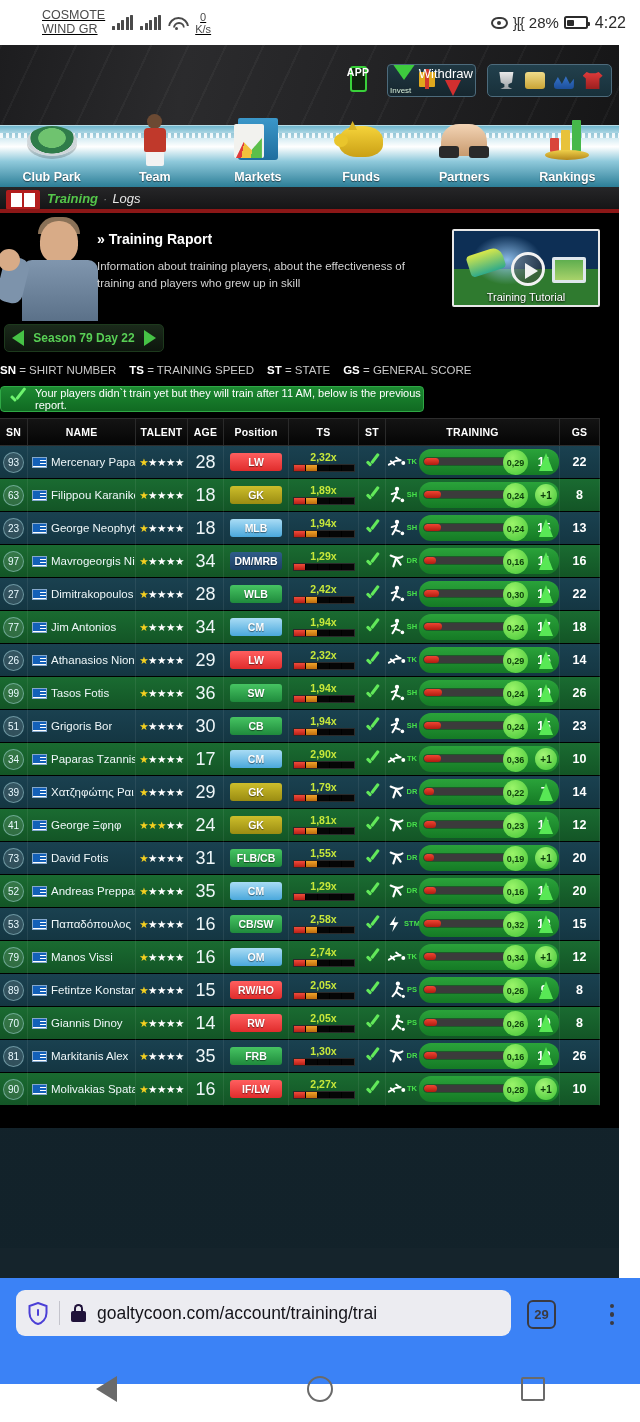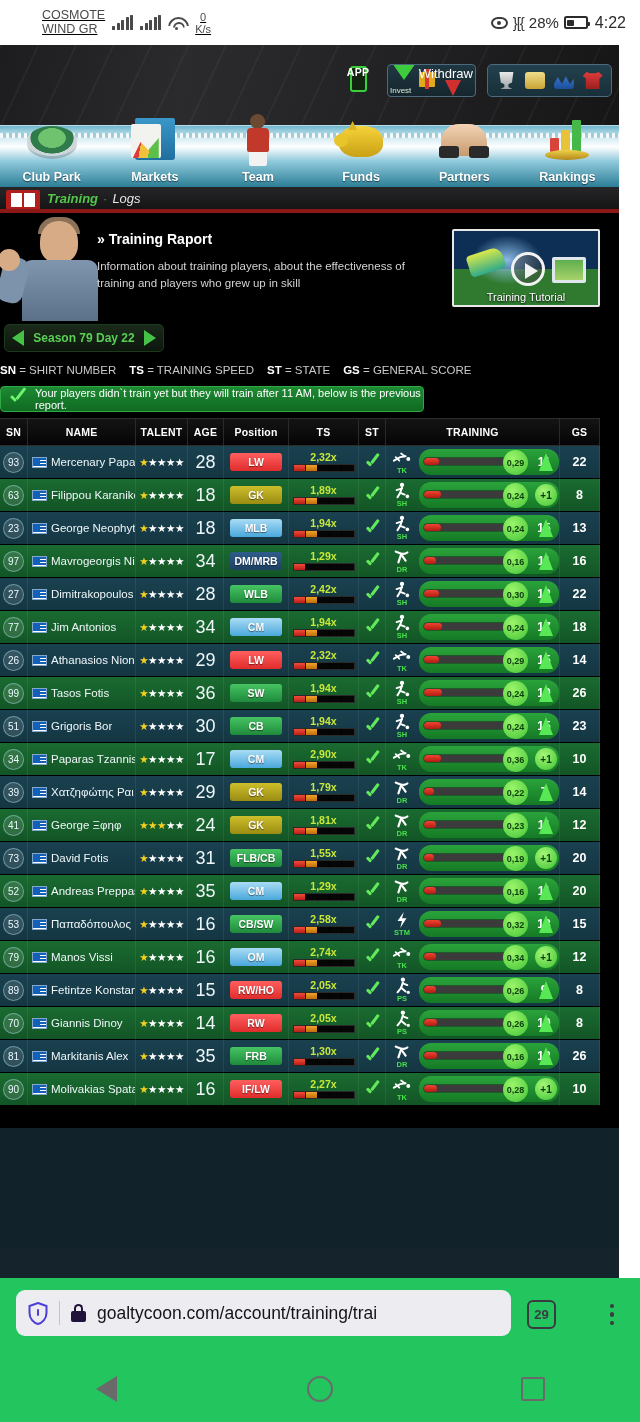--- a/index.html
+++ b/index.html
@@ -220,21 +220,21 @@
   .tsval{font-size:10.5px;font-weight:bold;color:#c8e83a;line-height:11px;}
   .tsbar{width:62px;height:8px;display:flex;gap:1px;background:#000;border:1px solid #2a2a2a;}
   .tsbar i{flex:1;background:#060606;}
   .tsbar i.r{background:linear-gradient(#f04b3a,#b81f16);}
   .tsbar i.o{background:linear-gradient(#f0a22a,#c06d0d);}
   .chk{width:15px;height:15px;position:relative;}
   .chk::before{content:"";position:absolute;left:1px;top:7px;width:6px;height:3px;background:#62e85a;transform:rotate(45deg);border-radius:1px;}
   .chk::after{content:"";position:absolute;left:4px;top:2px;width:12px;height:3px;background:#62e85a;transform:rotate(-53deg);border-radius:1px;}
 
   .trcell{justify-content:flex-start;padding-left:1px;gap:2px;}
-  .skill{width:30px;flex:none;display:flex;flex-direction:column;align-items:center;justify-content:center;gap:0px;}
+  .skill{width:30px;flex:none;display:flex;flex-direction:row;align-items:center;justify-content:center;gap:0px;}
   .skicon{width:20px;height:18px;color:#fff;display:flex;align-items:center;justify-content:center;}
   .skicon svg{width:20px;height:18px;}
   .sklabel{font-size:7.5px;font-weight:bold;color:#46e04a;line-height:8px;}
   .progwrap{position:relative;width:140px;height:26px;border-radius:12px;
     background:linear-gradient(#2aa33a,#157a25);display:flex;align-items:center;}
   .bar{position:absolute;left:4px;top:8px;width:86px;height:9px;background:#3b3b3b;border-radius:5px;
     border:1px solid #1d5a28;overflow:hidden;}
   .bar i{display:block;height:100%;background:linear-gradient(#f04432,#b01b10);border-radius:5px;}
   .ratio{position:absolute;left:84px;top:1px;width:25px;height:25px;border-radius:50%;
     background:radial-gradient(circle at 38% 32%,#9bf56a,#44c438);display:flex;align-items:center;justify-content:center;
@@ -245,21 +245,21 @@
   .uparrow{width:0;height:0;border-left:7px solid transparent;border-right:7px solid transparent;border-bottom:18px solid #58e855;}
   .plus1{width:22px;height:22px;border-radius:50%;background:radial-gradient(circle at 38% 32%,#a5f777,#3fc234);
     display:flex;align-items:center;justify-content:center;font-size:10px;font-weight:bold;color:#0b3a0b;}
   .gstxt{font-size:12.5px;font-weight:bold;color:#ffffff;}
 
   .tblfoot{width:600px;height:22px;background:#000;}
   .pitchbg{width:619px;height:auto;flex:1;background:
     linear-gradient(rgba(18,34,42,.92),rgba(18,34,42,.92));}
 
   
-  .browser{height:144px;background:#22c55e;position:relative;}
+  .browser{height:106px;background:#3b82f6;position:relative;}
   .urlbar{position:absolute;left:16px;top:12px;width:495px;height:46px;background:#ececf1;border-radius:9px;
     display:flex;align-items:center;padding:0 12px;gap:11px;}
   .shield{width:20px;height:23px;flex:none;position:relative;}
   .shield svg{width:20px;height:23px;}
   .vdiv{width:1px;height:24px;background:#c4c4cc;flex:none;}
   .lockicon{width:15px;height:18px;flex:none;position:relative;}
   .lockicon .shackle{position:absolute;left:3px;top:0;width:9px;height:9px;border:2.4px solid #20123a;
     border-bottom:none;border-radius:5px 5px 0 0;}
   .lockicon .bodyl{position:absolute;left:0;top:7px;width:15px;height:11px;background:#20123a;border-radius:2px;}
   .urltext{font-size:17.5px;color:#15141a;white-space:nowrap;overflow:hidden;flex:1;}
@@ -345,31 +345,31 @@
       <div class="navband">
         <div class="navitems">
           <div class="navitem">
             <div class="navart">
                 <div class="art-stadium"></div>
               </div>
             <div class="navlabel">Club Park</div>
           </div>
           <div class="navitem">
             <div class="navart">
-                <div class="art-market"></div>
-              </div>
-            <div class="navlabel">Markets</div>
+                <div class="art-team">
+                  <i></i>
+                </div>
+              </div>
+            <div class="navlabel">Team</div>
           </div>
           <div class="navitem">
             <div class="navart">
-                <div class="art-team">
-                  <i></i>
-                </div>
-              </div>
-            <div class="navlabel">Team</div>
+                <div class="art-market"></div>
+              </div>
+            <div class="navlabel">Markets</div>
           </div>
           <div class="navitem">
             <div class="navart">
                 <div class="art-pig"></div>
               </div>
             <div class="navlabel">Funds</div>
           </div>
           <div class="navitem">
             <div class="navart">
                 <div class="art-part"></div>

